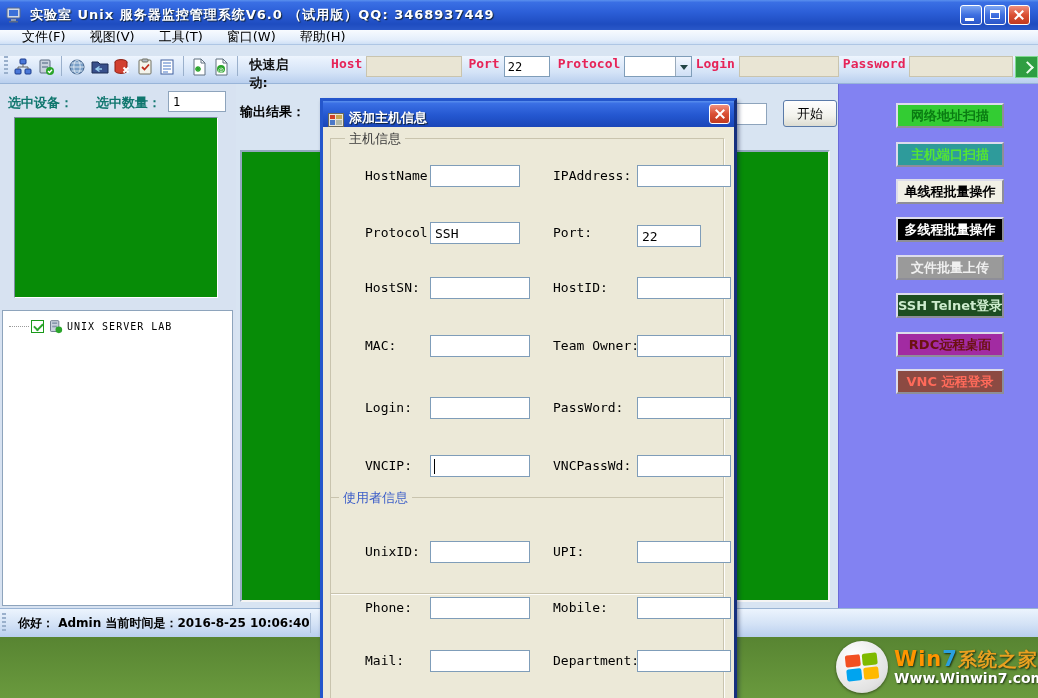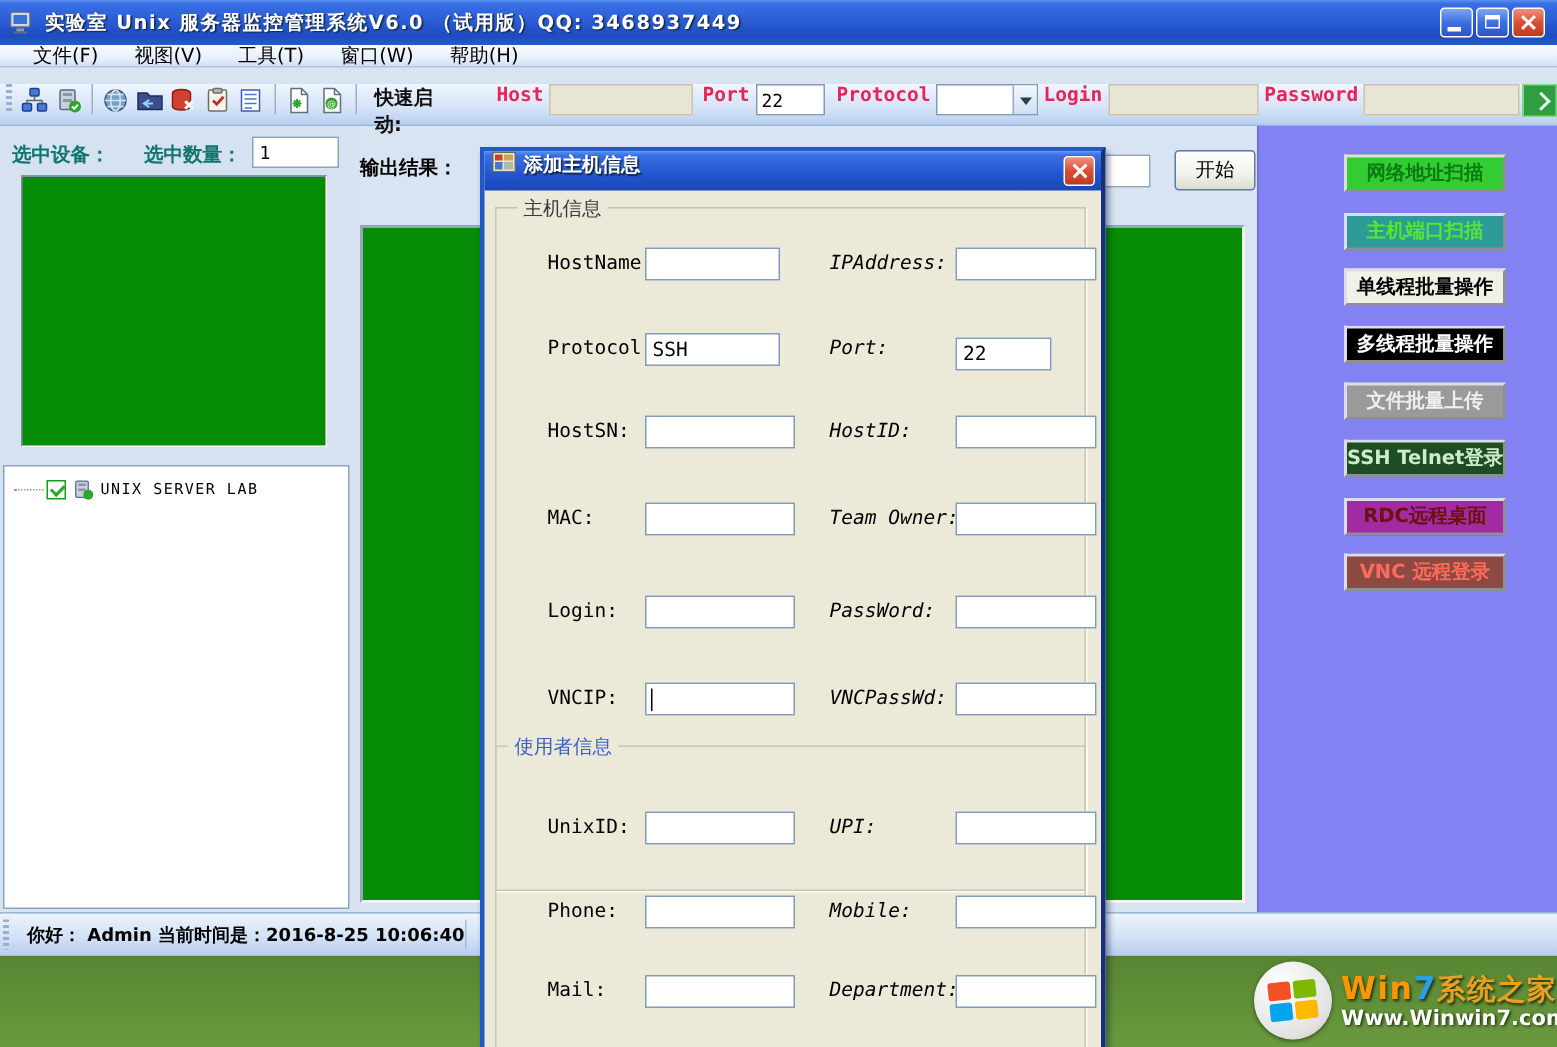--- a/index.html
+++ b/index.html
@@ -96,32 +96,32 @@
   .statusbar .grip { margin-left:2px; }
   .status-text { font-size:12px; font-weight:bold; color:#000; margin-left:8px; }
   .status-sep { position:absolute; left:310px; top:4px; width:1px; height:20px; background:#a8bcd6; }
 
   
   .dialog { position:absolute; left:320px; top:98px; width:417px; height:645px; z-index:50;
     border:3px solid #2456cc; border-right-color:#16307e; background:#ece9d8;
     box-shadow:2px 3px 4px rgba(10,20,60,.45); }
   .dlg-title { position:absolute; left:0; top:0; width:100%; height:26px;
     background:linear-gradient(180deg,#5a90ee 0%,#3a6fe4 10%,#2457d0 55%,#1a46b8 100%);
-    display:flex; align-items:flex-start; padding:0 5px; }
+    display:flex; align-items:flex-end; padding:0 5px; }
   .dlg-title-text { color:#fff; font-weight:bold; font-size:13px; margin-left:5px; text-shadow:1px 1px 1px #123; }
   .dlg-close { position:absolute; right:4px; top:3px; width:21px; height:20px; border:1px solid #fff; border-radius:3px;
     background:linear-gradient(180deg,#f0907e 0%,#da4f33 50%,#c03a20 100%); }
   .groupbox { position:absolute; border:1px solid #c9c4ae; box-shadow:1px 1px 0 rgba(255,255,255,.9); }
   .gb1 { left:7px; top:37px; width:394px; height:456px; }
   .gb2 { left:7px; top:396px; width:394px; height:280px; }
   .gb-label { position:absolute; top:-9px; left:14px; background:#ece9d8; padding:0 4px; font-size:13px; }
   .gb-label.dark { color:#3a3a3a; } .gb-label.blue { color:#3c5ec8; left:8px; }
   .fld { position:absolute; left:0; width:411px; height:24px; }
   .flab { position:absolute; font-family:"DejaVu Sans Mono",monospace; font-size:13px; color:#000; line-height:22px; }
-  .flab.l { left:42px; } .flab.r { left:230px;font-style:italic; }
+  .flab.l { left:42px; } .flab.r { left:230px; }
   .fin { position:absolute; height:22px; background:#fff; border:1px solid #7f9db9; font-size:13px;
     font-family:"DejaVu Sans Mono",monospace; padding:0 4px; }
   .fin.l { left:107px; width:100px; } .fin.l.w90 { width:90px; }
   .fin.r { left:314px; width:94px; } .fin.r.port { width:64px; }
   .caret { position:absolute; left:111px; width:1px; height:15px; background:#000; }
 
   
   .watermark { position:absolute; left:836px; top:641px; display:flex; align-items:center; z-index:10; }
   .wm-circle { width:52px; height:52px; border-radius:50%; background:radial-gradient(circle at 35% 30%,#fff,#e2e2e2 70%,#bdbdbd);
     box-shadow:0 1px 3px rgba(0,0,0,.5); display:flex; align-items:center; justify-content:center; }

